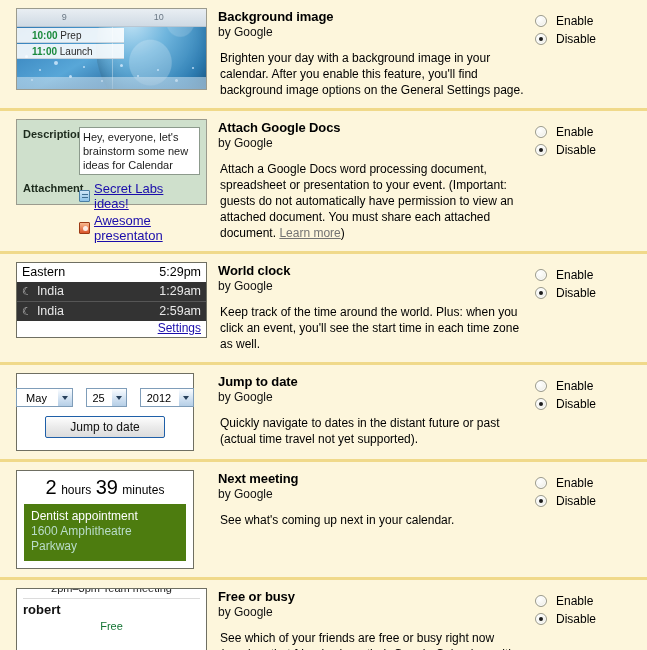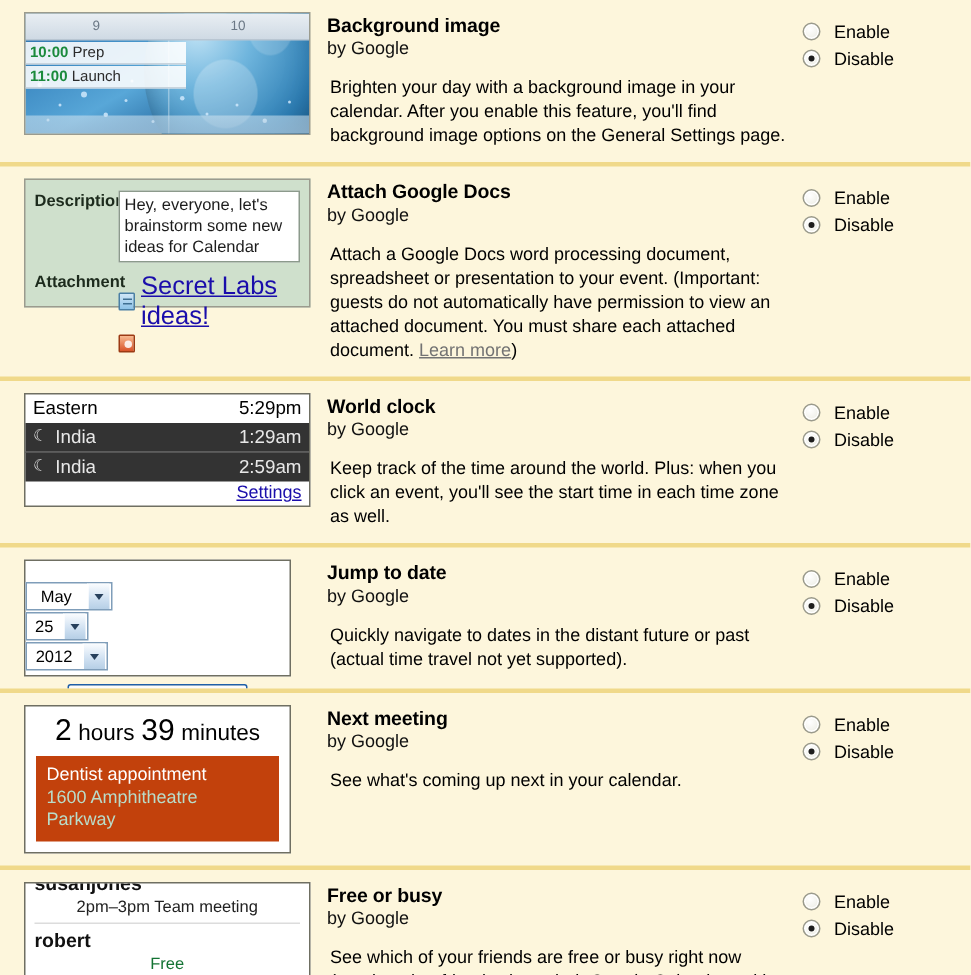--- a/index.html
+++ b/index.html
@@ -127,21 +127,21 @@
     line-height: 17px;
   }
   .bg-grid-v { position:absolute; top:18px; bottom:0; left:50%; width:1px; background: rgba(255,255,255,.35); }
   .bg-chip {
     position: absolute; left: 0; width: 107px; height: 15px;
     background: rgba(255,255,255,.88);
     border-bottom: 1px solid #c9d4dd;
     font-size: 10px; line-height: 15px; padding-left: 3px;
     color: #2b2b2b; white-space: nowrap; overflow: hidden;
   }
-  .bg-chip b { color:#1a8a3c; font-weight: bold; }
+  .bg-chip b { color:#1a8a3c; font-weight: bold; margin-left: 12px; }
   .bg-chip.c1 { top: 19px; }
   .bg-chip.c2 { top: 35px; }
   .bg-bottombar{position:absolute;left:0;right:0;bottom:0;height:12px;background:linear-gradient(rgba(210,228,240,.55),rgba(170,200,222,.75));}
 
   
   .docs-preview {
     width: 191px; height: 86px;
     border: 1px solid #9b9b8e;
     background: #cfe0cc;
     padding: 7px 6px 6px 6px;
@@ -160,21 +160,21 @@
     border: 1px solid #8c9a8c;
     font-size: 11px;
     line-height: 14px;
     padding: 2px 3px;
     color: #1c1c1c;
     height: 48px;
     overflow: hidden;
   }
   .docs-attach { flex: 1 1 auto; }
   .attach-item { display: flex; align-items: center; gap: 4px; margin-bottom: 2px; }
-  .attach-item a { font-size: 17px; color: #1a0dab; }
+  .attach-item a { font-size: 13px; color: #1a0dab; }
   .ico-doc {
     width: 11px; height: 12px; flex: 0 0 11px; position: relative;
     background: linear-gradient(#cfe6f7,#8dc2e8);
     border: 1px solid #4a7fa5; border-radius: 1px;
   }
   .ico-doc::after{content:"";position:absolute;left:2px;top:3px;width:6px;height:1px;background:#3f6f92;box-shadow:0 3px 0 #3f6f92;}
   .ico-ppt {
     width: 11px; height: 12px; flex: 0 0 11px; position: relative;
     background: linear-gradient(#f8b98f,#d9542a);
     border: 1px solid #9c3a14; border-radius: 1px;
@@ -203,21 +203,21 @@
   .clock-settings a { font-size: 12px; color: #1a0dab; text-decoration: underline; }
 
   
   .jump-preview {
     width: 178px; height: 78px;
     border: 1px solid #6f6f62;
     background: #fff;
     padding: 14px 0 0 0;
     text-align: center;
   }
-  .jump-selects { display: flex; justify-content: center; gap: 1px; flex-direction: column; }
+  .jump-selects { display: flex; justify-content: center; gap: 13px; }
   .xp-select {
     display: flex; align-items: center;
     border: 1px solid #7f9db9;
     background: #fff;
     height: 19px;
     font-size: 11px;
   }
   .xp-select .val { padding: 0 5px 0 4px; color: #000; white-space: nowrap; }
   .xp-select .arrow {
     width: 15px; height: 17px;
@@ -249,23 +249,23 @@
 
   
   .next-preview {
     width: 178px;
     border: 1px solid #6f6f62;
     background: #fff;
     padding: 5px 7px 7px 7px;
   }
   .next-count { text-align: center; white-space: nowrap; margin-bottom: 5px; }
   .next-count .num { font-size: 20px; }
-  .next-count .unit { font-size: 15px; }
+  .next-count .unit { font-size: 12px; }
   .next-event {
-    background: #c2410c;
+    background: #4d7c0f;
     color: #fff;
     padding: 5px 6px 7px 7px;
     font-size: 12px;
     line-height: 15px;
   }
   .next-event .title { color: #ffffff; }
   .next-event .loc { color: #b9dcc9; }
 
   
   .fb-preview {
@@ -343,20 +343,21 @@
         </div>
         <div class="docs-row">
           <div class="docs-key">Attachment</div>
           <div class="docs-attach">
             <div class="attach-item">
               <span class="ico-doc"></span>
               <a href="#">Secret Labs ideas!</a>
             </div>
             <div class="attach-item">
               <span class="ico-ppt"></span>
+              <a href="#">Awesome presentaton</a>
             </div>
           </div>
         </div>
       </div>
     </div>
     <div class="info-col">
       <div class="lab-title">Attach Google Docs</div>
       <div class="lab-author">by Google</div>
       <div class="lab-desc"><span>Attach a Google Docs word processing document, spreadsheet or presentation to your event. (Important: guests do not automatically have permission to view an attached document. You must share each attached document. </span><a href="#">Learn more</a><span>)</span></div>
     </div>
@@ -482,21 +483,20 @@
         <span class="radio-label">Disable</span>
       </div>
     </div>
   </div>
 
   <div class="lab-row">
     <div class="preview-col">
       <div class="fb-preview">
         <div class="fb-inner">
           <div class="fb-item">
-            <div class="fb-name">susanjones</div>
             <div class="fb-sub">2pm–3pm Team meeting</div>
           </div>
           <div class="fb-item">
             <div class="fb-name">robert</div>
             <div class="fb-sub free">Free</div>
           </div>
 
         </div>
       </div>
     </div>

